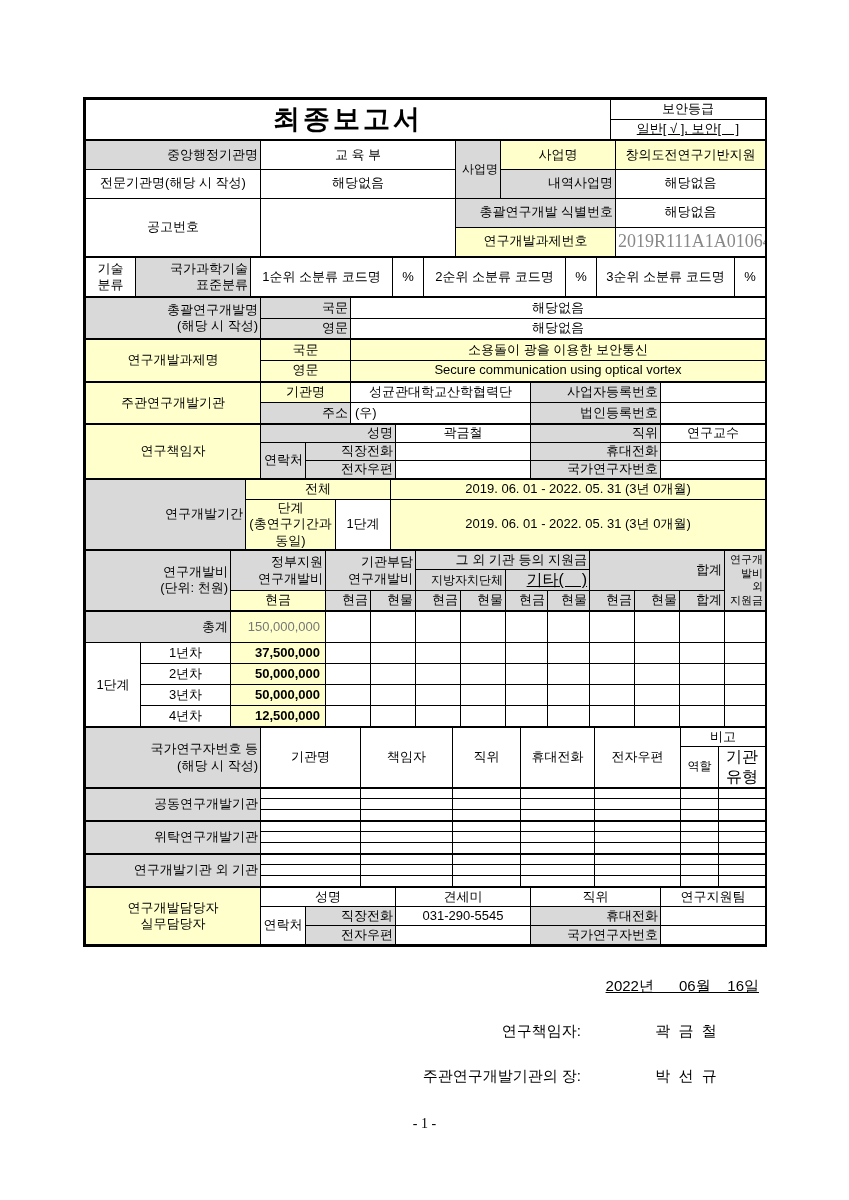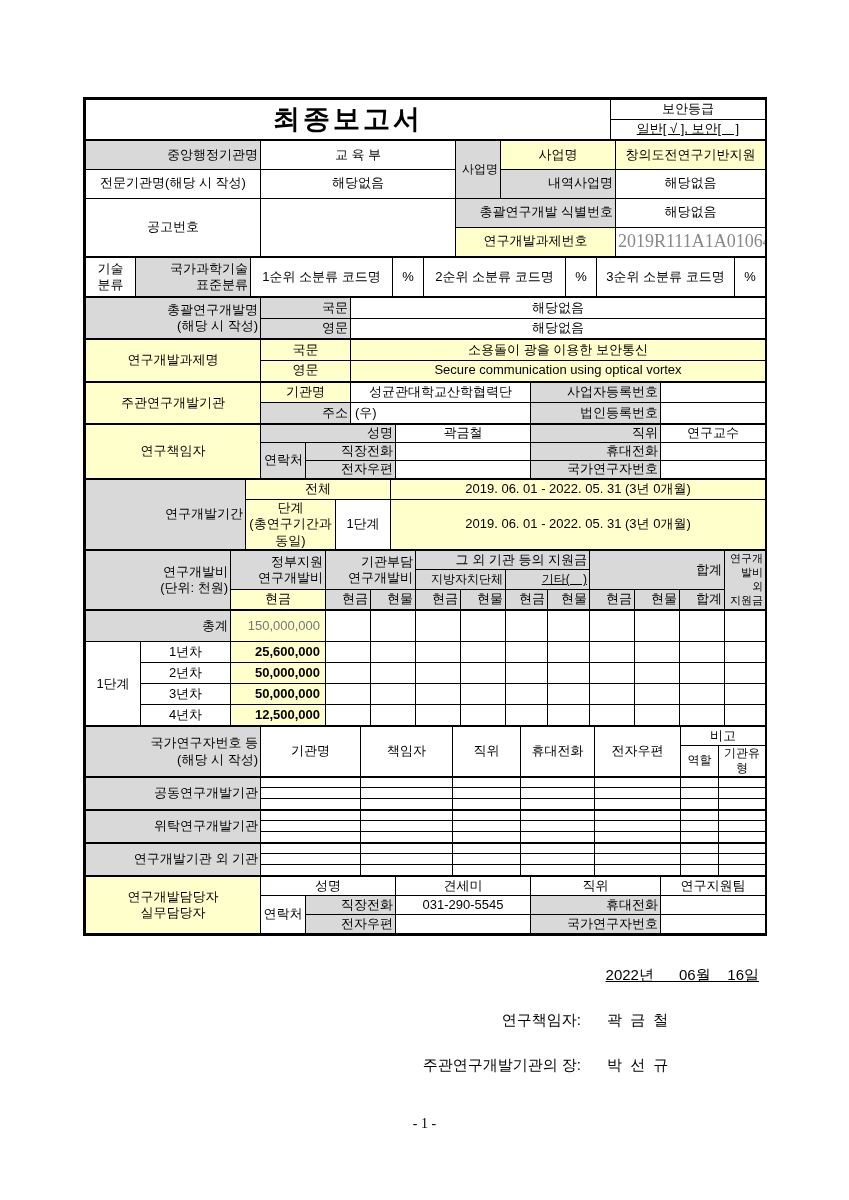--- a/index.html
+++ b/index.html
@@ -16,21 +16,21 @@
   .left{text-align:left;padding-left:4px;}
   .num{text-align:right;padding-right:5px;}
   .gtxt{color:#777;}
   .bold{font-weight:bold;}
   .serif{font-family:"Liberation Serif","DejaVu Serif",serif;color:#888;font-size:18px;}
   .pre{white-space:pre;text-decoration:underline;}
   .title-cell{font-size:27px;font-weight:bold;letter-spacing:3px;}
   .statement{margin-top:27px;width:676px;font-size:15px;line-height:1.6;text-align:justify;}
   .date-line{margin-top:30px;text-align:right;padding-right:8px;font-size:15px;}
   .sig-line{display:flex;justify-content:flex-end;align-items:center;margin-top:26px;font-size:15px;}
-  .sig-name{width:160px;text-align:left;margin-left:26px;letter-spacing:2px;}
+  .sig-name{width:160px;text-align:center;margin-left:26px;letter-spacing:2px;}
   .page-num{position:absolute;left:0;right:0;top:1116px;text-align:center;font-size:14px;font-family:"Liberation Serif","DejaVu Serif",serif;}
 </style>
 </head>
 <body>
 
 <div class="page">
   <div class="form">
     <div class="wrap">
 
       <table class="first">
@@ -246,21 +246,21 @@
           <td colspan="2" rowspan="2" class="gray">기관부담
 연구개발비</td>
           <td colspan="4" class="gray">그 외 기관 등의 지원금</td>
           <td colspan="3" rowspan="2" class="gray">합계</td>
           <td rowspan="3" class="gray" style="font-size:11px">연구개발비
 외
 지원금</td>
         </tr>
         <tr style="height:20px">
           <td colspan="2" class="gray" style="font-size:12px">지방자치단체</td>
-          <td colspan="2" class="gray pre" style="font-size:12px">기타(    )</td>
+          <td colspan="2" class="gray pre" style="font-size:16px">기타(    )</td>
         </tr>
         <tr style="height:20px">
           <td class="yellow">현금</td>
           <td class="gray">현금</td>
           <td class="gray">현물</td>
           <td class="gray">현금</td>
           <td class="gray">현물</td>
           <td class="gray">현금</td>
           <td class="gray">현물</td>
           <td class="gray">현금</td>
@@ -277,21 +277,21 @@
               <td></td>
               <td></td>
               <td></td>
               <td></td>
               <td></td>
               <td></td>
         </tr>
         <tr style="height:21px">
           <td rowspan="4">1단계</td>
           <td>1년차</td>
-          <td class="yellow num bold">25,600,000</td>
+          <td class="yellow num bold">37,500,000</td>
           <td></td>
               <td></td>
               <td></td>
               <td></td>
               <td></td>
               <td></td>
               <td></td>
               <td></td>
               <td></td>
               <td></td>
@@ -358,21 +358,21 @@
 (해당 시 작성)</td>
           <td rowspan="2">기관명</td>
           <td rowspan="2">책임자</td>
           <td rowspan="2">직위</td>
           <td rowspan="2">휴대전화</td>
           <td rowspan="2">전자우편</td>
           <td colspan="2">비고</td>
         </tr>
         <tr style="height:19px">
           <td style="font-size:12px">역할</td>
-          <td style="font-size:12px">기관유형</td>
+          <td style="font-size:16px">기관유형</td>
         </tr>
         <tr class="thick-top" style="height:11px">
           <td rowspan="3" class="gray">공동연구개발기관</td>
           <td></td>
               <td></td>
               <td></td>
               <td></td>
               <td></td>
               <td></td>
               <td></td>

